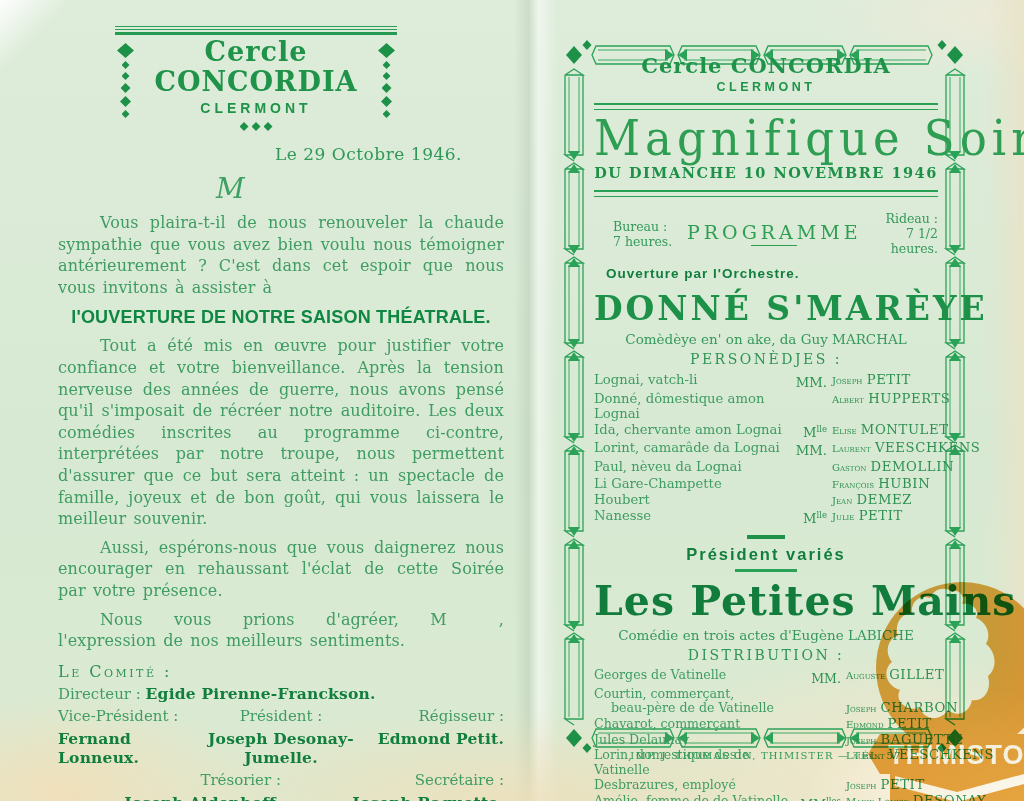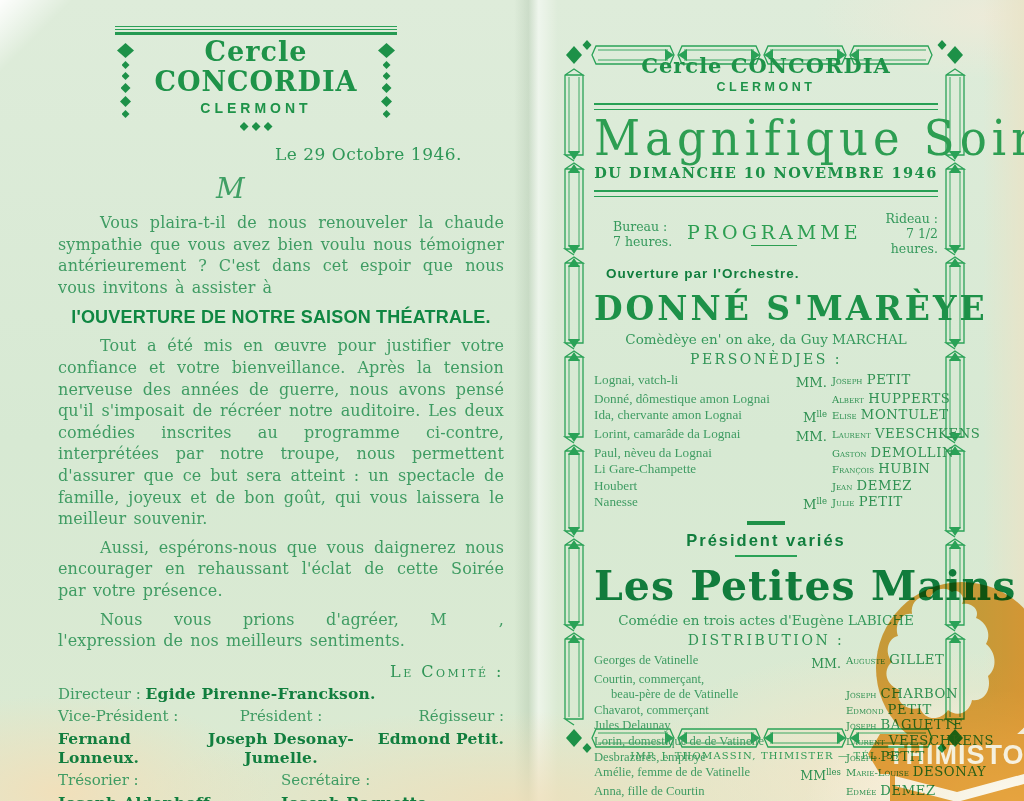--- a/index.html
+++ b/index.html
@@ -30,48 +30,48 @@
   .dia{background:#1d9148;clip-path:polygon(50% 0,100% 50%,50% 100%,0 50%);}
   .d16{width:17px;height:15px;} .d7{width:8px;height:8px;} .d9{width:10px;height:10px;} .d10{width:11px;height:11px;}
   .tridia{display:flex;justify-content:center;gap:3px;margin-top:5px;}
   .tridia .dia{width:9px;height:9px;}
   .lp-date{text-align:right;margin:13px 42px 0 0;font-size:17px;color:#2f9858;letter-spacing:.5px;}
   .lp-sal{margin:8px 0 0 158px;font-size:28px;font-style:italic;color:#3fa065;font-family:"DejaVu Serif",serif;}
   .lp p{margin:7px 0 0;text-align:justify;text-indent:42px;font-size:16px;line-height:21.6px;color:#3f9c63;word-spacing:2px;letter-spacing:.1px;}
   .lp-heading{margin:9px 0 2px;text-align:center;font-family:"Liberation Sans",sans-serif;font-weight:bold;font-size:18px;letter-spacing:.2px;color:#0f8742;transform:scaleY(1.05);}
   .gap{display:inline-block;width:52px;}
   .cmt{color:#3f9c63;}
-  .cmt-title{text-align:right;margin-top:10px;font-size:16px;letter-spacing:2.5px;font-variant:small-caps;color:#2f9456;}
+  .cmt-title{text-align:left;margin-top:10px;font-size:16px;letter-spacing:2.5px;font-variant:small-caps;color:#2f9456;}
   .cmt-line{text-align:left;margin-top:3px;font-size:15px;}
   .cmt-name{font-weight:bold;color:#117e3e;font-size:15.5px;letter-spacing:.2px;}
   .cmt-r3{display:flex;justify-content:flex-start;margin-top:4px;font-size:15px;}
   .cmt-r3 span{flex:1;} .cmt-r3 .c{text-align:center;} .cmt-r3 .r{text-align:right;}
   .cmt-r2{display:flex;margin-top:4px;font-size:15px;}
-  .cmt-r2 span{flex:1;text-align:left;}
+  .cmt-r2 span{flex:1;text-align:right;}
   
   .right-page{position:absolute;left:546px;top:0;width:478px;height:801px;}
   .frame{position:absolute;left:12px;top:36px;}
   .rp-inner{position:absolute;left:48px;top:54px;width:344px;text-align:center;color:#2f9455;}
   .rp-org{font-size:21px;font-weight:bold;color:#1e9349;letter-spacing:1px;line-height:24px;}
   .rp-city{font-family:"Liberation Sans",sans-serif;font-weight:bold;font-size:12.5px;letter-spacing:3.5px;color:#1e9349;margin-top:2px;}
   .drule{height:4px;border-top:2.5px solid #27a054;border-bottom:1px solid #27a054;margin-top:9px;}
   .rp-title{font-size:45px;line-height:50px;margin-top:4px;letter-spacing:5px;color:#2d9e52;transform:scaleY(1.06);white-space:nowrap;}
   .rp-subtitle{font-weight:bold;font-size:14.5px;letter-spacing:1.5px;color:#1d9148;margin-top:0px;}
   .rp-meta{display:flex;justify-content:space-between;align-items:center;margin-top:14px;text-align:left;margin-left:19px;}
   .rp-meta .b{width:92px;font-size:12.5px;line-height:15px;color:#35995c;}
   .rp-meta .r{width:95px;text-align:right;font-size:12.5px;line-height:15px;color:#35995c;}
   .rp-prog{font-size:19px;letter-spacing:4px;color:#2d9e52;line-height:20px;}
   .rp-prog .u{width:46px;border-top:1px solid #2d9e52;margin:3px auto 0;}
   .rp-ouv{text-align:left;margin:10px 0 0 12px;font-family:"Liberation Sans",sans-serif;font-weight:bold;font-size:13.5px;letter-spacing:1px;color:#117e3e;}
   .play1-title{font-family:"DejaVu Serif",serif;font-weight:bold;font-size:33px;letter-spacing:3px;color:#1d9148;margin-top:8px;transform:scaleY(1.04);white-space:nowrap;}
   .byline{font-size:13.5px;margin-top:3px;color:#35995c;}
   .castlabel{font-size:14px;letter-spacing:2.5px;margin-top:4px;color:#2f9455;}
   .cast{margin-top:5px;text-align:left;}
   .crow{display:grid;grid-template-columns:196px 42px 1fr;font-size:13.2px;line-height:15.4px;}
-  .crow .role{color:#3f9c63;font-family:Liberation Serif, serif;}
+  .crow .role{color:#3f9c63;}
   .crow .pre{text-align:right;padding-right:5px;color:#2f9152;}
   .crow .pre sup{font-size:8.5px;}
   .crow .nm{color:#2f9152;white-space:nowrap;}
   .fn{font-variant:small-caps;font-size:10px;}
   .ln{font-size:13.2px;letter-spacing:.6px;font-weight:500;}
   .sep1{width:38px;height:4px;background:#1f9148;margin:8px auto 0;}
   .sep2{width:62px;height:2.5px;background:#2aa257;margin:5px auto 0;}
   .interlude{font-family:"Liberation Sans",sans-serif;font-weight:bold;font-size:16.5px;letter-spacing:2px;color:#117e3e;margin-top:6px;}
   .play2-title{font-family:"DejaVu Serif",serif;font-weight:bold;font-size:41px;letter-spacing:1px;color:#117c3c;margin-top:6px;line-height:46px;white-space:nowrap;}
   .cast2 .crow{grid-template-columns:206px 46px 1fr;font-size:12.6px;line-height:14.7px;}

